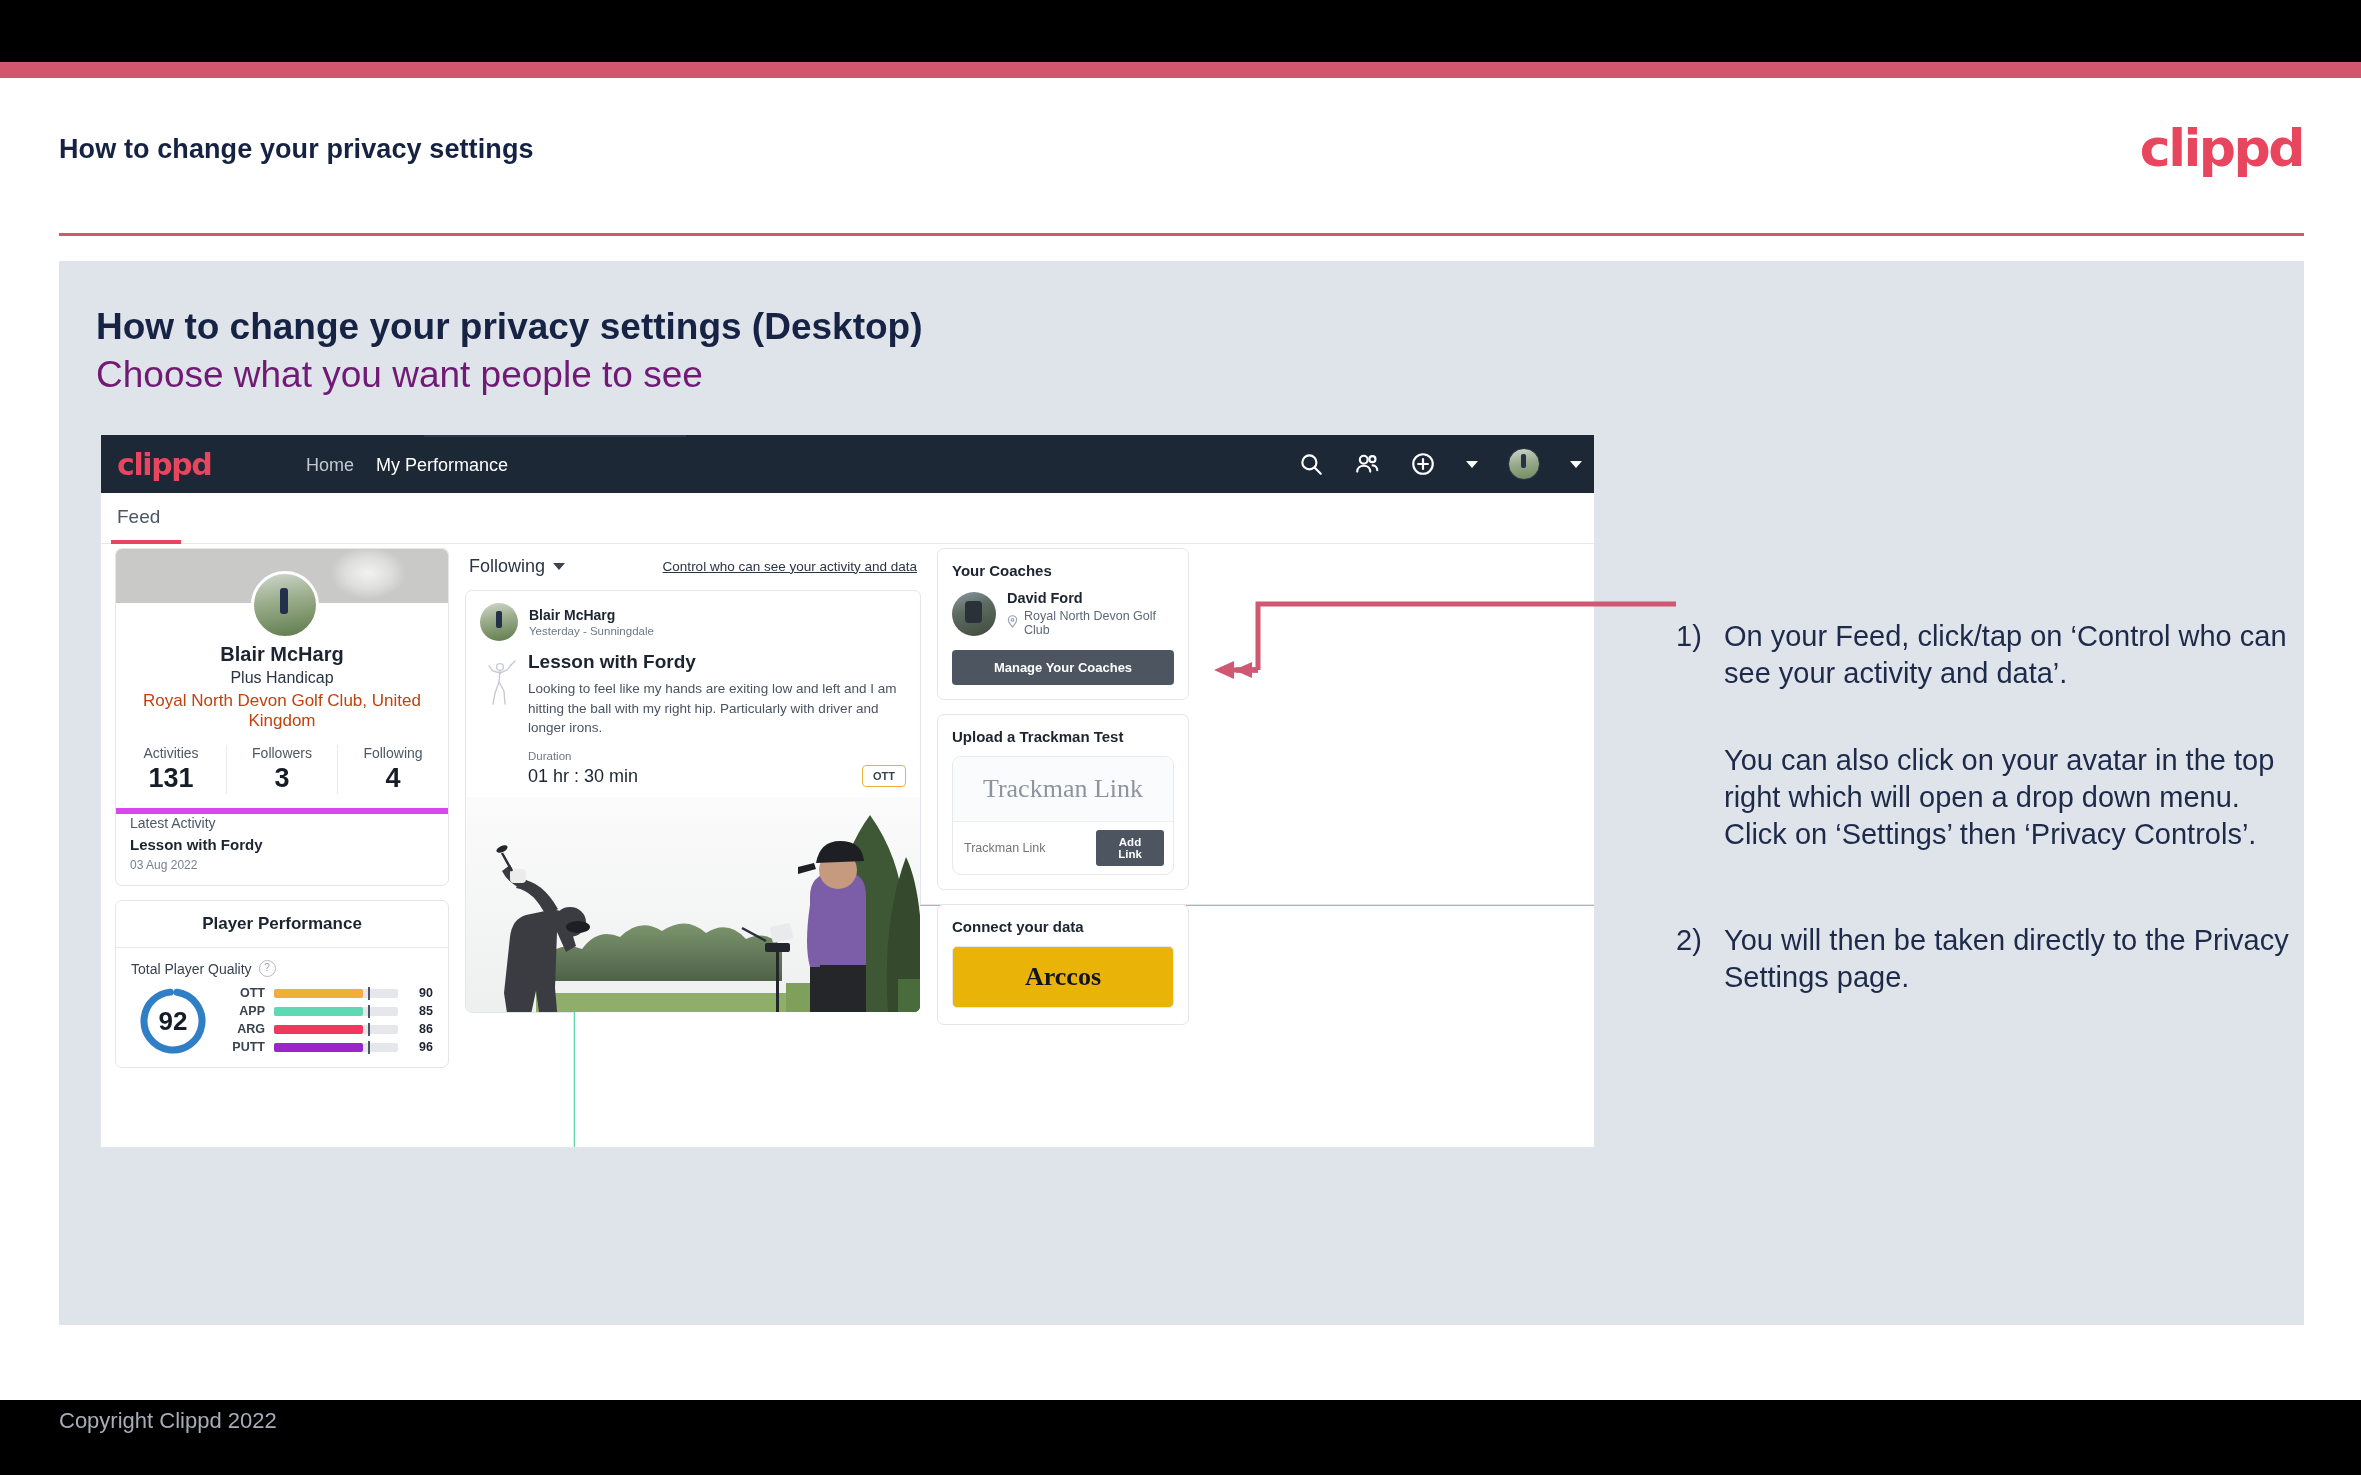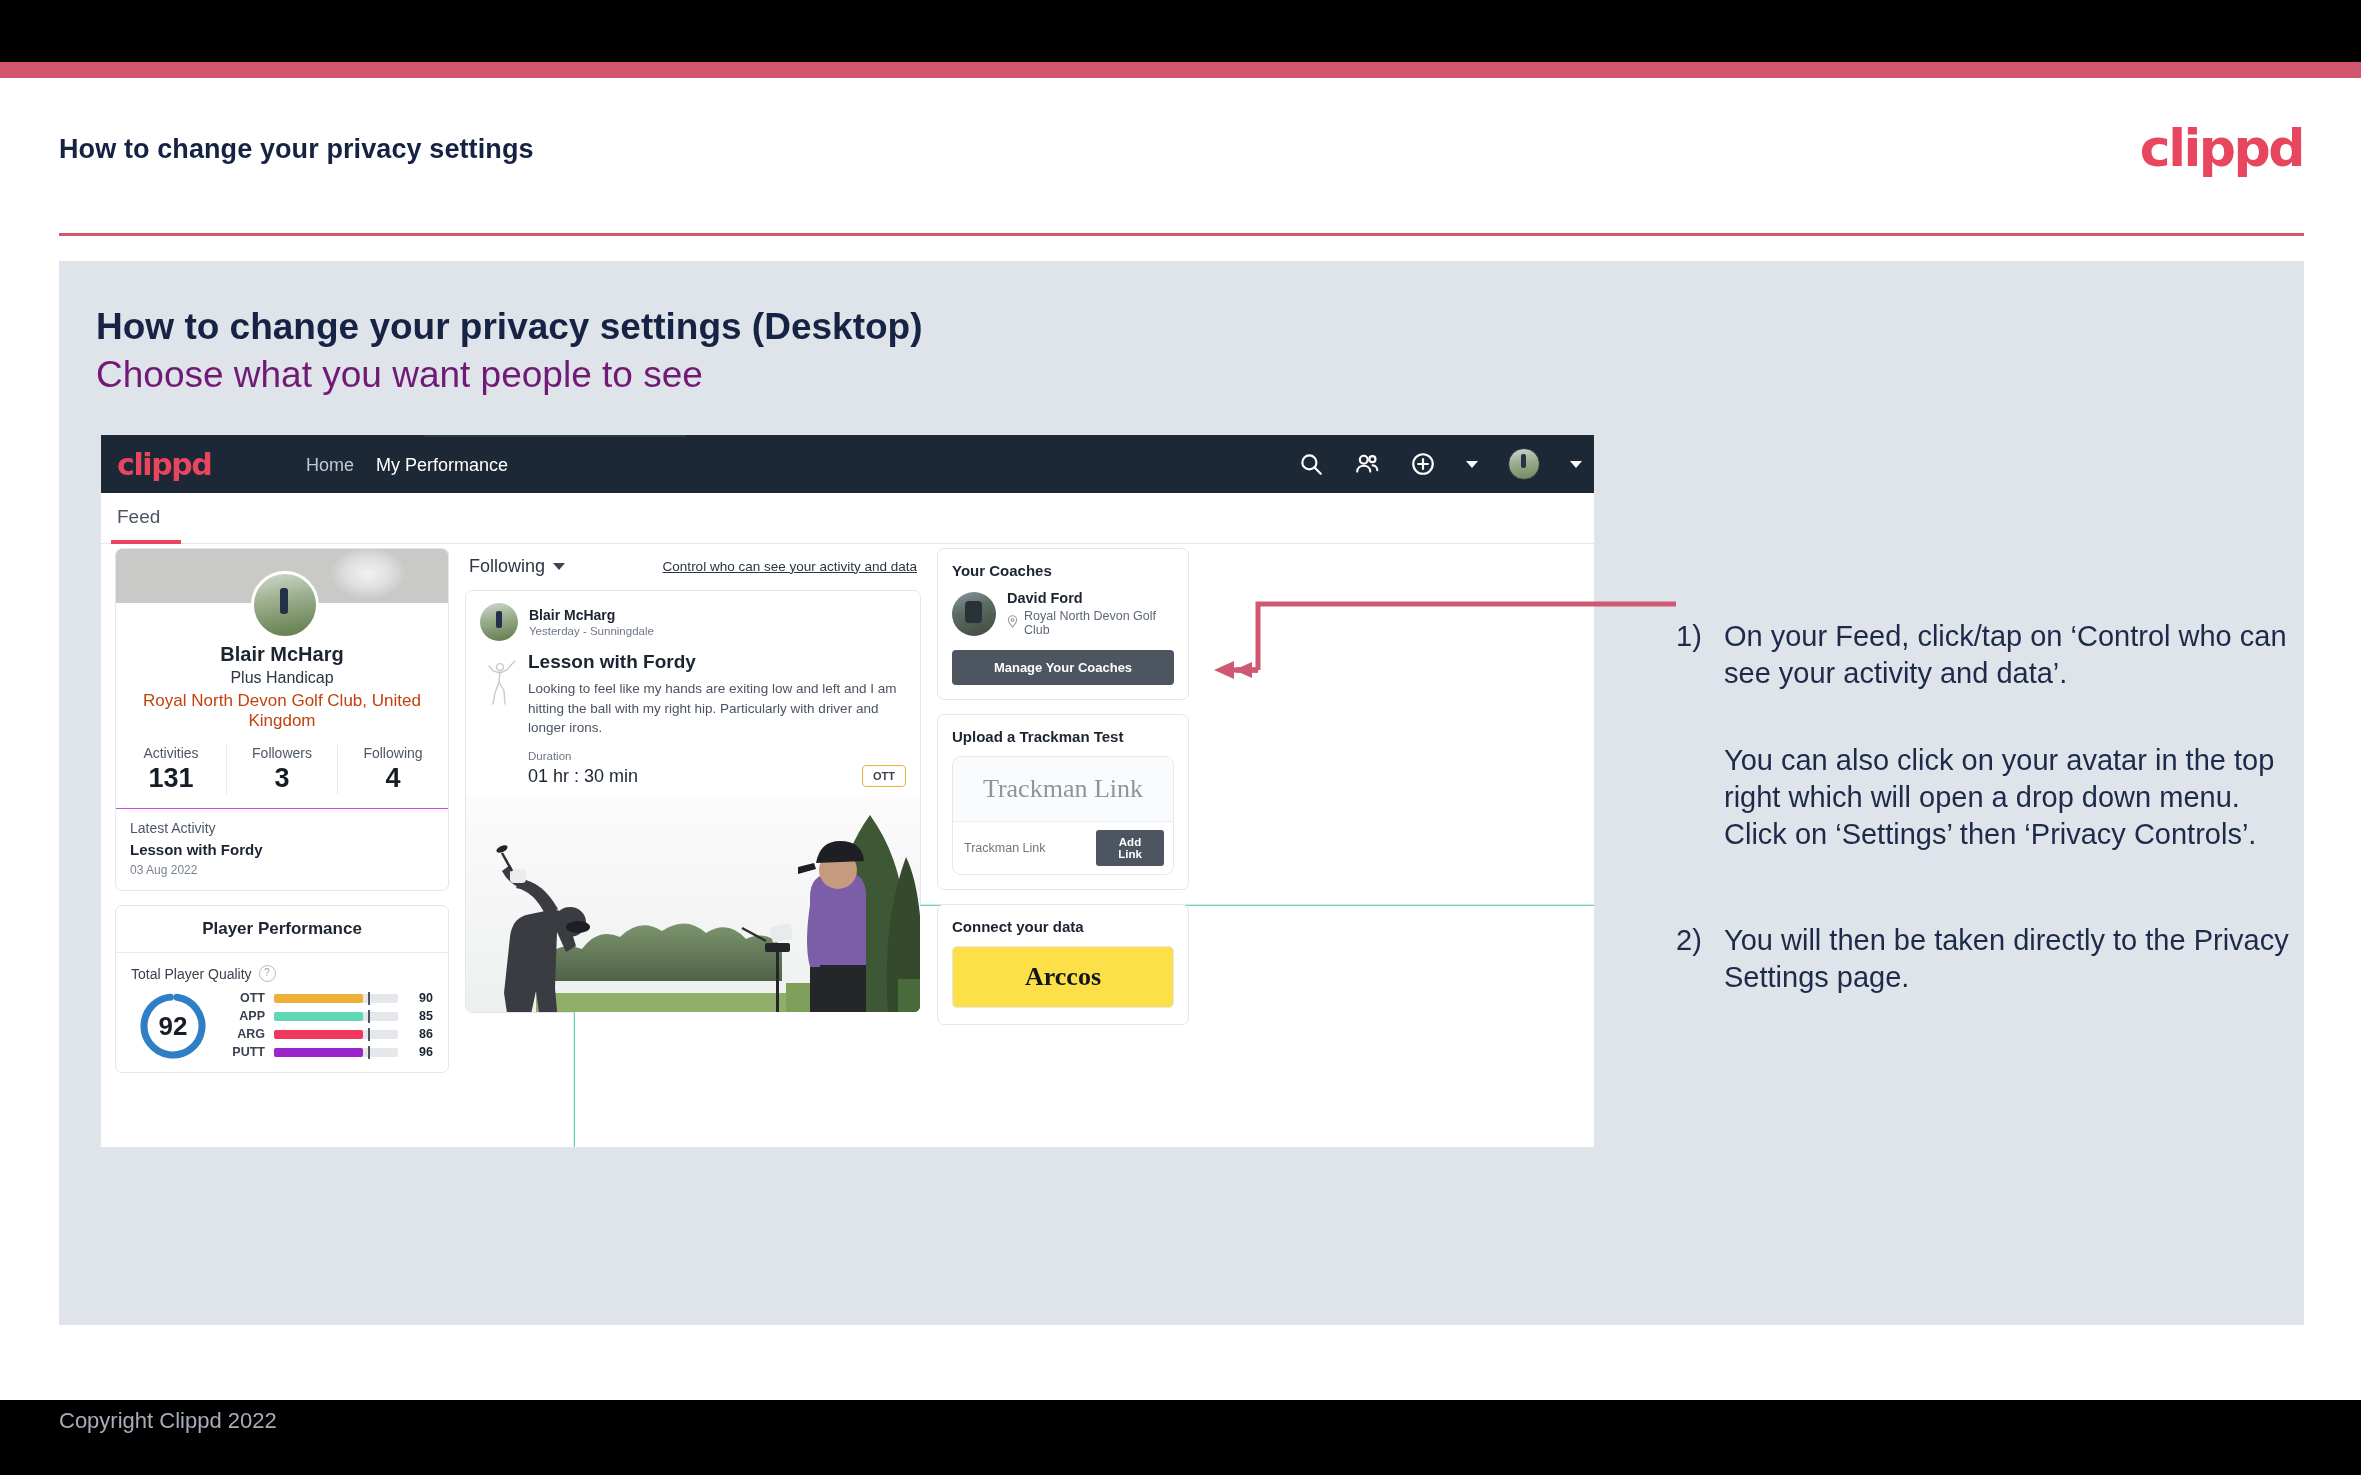--- a/index.html
+++ b/index.html
@@ -108,21 +108,21 @@
     content:"";position:absolute;left:26px;top:14px;width:8px;height:26px;background:#223049;border-radius:3px;
   }
   .p-name{text-align:center;font-size:20px;font-weight:700;color:#1b2430;margin-top:40px;}
   .p-handicap{text-align:center;font-size:16px;color:#2b3544;margin-top:3px;}
   .p-club{text-align:center;font-size:17px;color:#c2410c;margin-top:4px;}
   .stats{display:flex;margin-top:14px;padding-bottom:14px;}
   .stat{flex:1;text-align:center;border-right:1px solid #e7e9ec;}
   .stat:last-child{border-right:none;}
   .stat-lbl{font-size:14px;color:#4d5767;}
   .stat-val{font-size:27px;font-weight:700;color:#161d27;margin-top:2px;}
-  .latest{border-top:1px solid #d946ef;padding:11px 14px 13px;}
+  .latest{border-top:6px solid #d946ef;padding:1px 14px 13px;}
   .lat-lbl{font-size:14px;color:#4d5767;}
   .lat-title{font-size:15px;font-weight:700;color:#1b2430;margin-top:5px;}
   .lat-date{font-size:12px;color:#78828f;margin-top:5px;}
 
   .perf-hdr{padding:13px 15px;border-bottom:1px solid #e7e9ec;font-size:17px;font-weight:700;color:#1b2430;text-align:center;}
   .perf-body{padding:12px 15px 10px;}
   .tpq-row{display:flex;align-items:center;font-size:14px;color:#39424f;}
   .qmark{display:inline-block;width:15px;height:15px;border-radius:50%;border:1.5px solid #b4bac3;color:#99a0aa;
          font-size:10px;line-height:13px;text-align:center;margin-left:7px;}
   .perf-main{display:flex;align-items:center;margin-top:8px;}
@@ -179,21 +179,21 @@
     padding:10px 0;font-size:13px;font-weight:700;font-family:"Liberation Sans",sans-serif;cursor:pointer;}
   .tm-box{margin-top:11px;border:1px solid #e6e8ec;border-radius:9px;overflow:hidden;}
   .tm-logo{height:64px;display:flex;align-items:center;justify-content:center;background:#fafbfc;
     font-family:"Liberation Serif",serif;font-size:26px;color:#8d949d;}
   .tm-foot{display:flex;align-items:center;justify-content:space-between;padding:8px 9px;border-top:1px solid #eceef1;}
   .tm-input{border:none;outline:none;font-size:12.5px;color:#9aa1ab;background:transparent;width:130px;
     font-family:"Liberation Sans",sans-serif;}
   .btn-sm{background:#4c5560;color:#fff;border:none;border-radius:3px;padding:6px 11px;font-size:11.5px;font-weight:700;
     font-family:"Liberation Sans",sans-serif;cursor:pointer;}
   .arccos-box{margin-top:11px;border:1px solid #e6e8ec;border-radius:5px;height:60px;display:flex;align-items:center;
-    justify-content:center;background:#fde047;font-family:"Liberation Serif",serif;font-size:26px;font-weight:700;color:#11161d;}
+    justify-content:center;background:#eab308;font-family:"Liberation Serif",serif;font-size:26px;font-weight:700;color:#11161d;}
 
   
   .instr{position:absolute;left:1676px;top:540px;width:620px;}
   .ins-item{display:flex;margin-bottom:0;}
   .ins-num{width:48px;flex:0 0 48px;font-size:29px;color:#1d2a4a;line-height:1.28;}
   .ins-body{flex:1;font-size:29px;color:#1d2a4a;line-height:1.28;}
   .ins-gap{height:50px;}
   .ins-item2{display:flex;margin-top:68px;}
 
   

